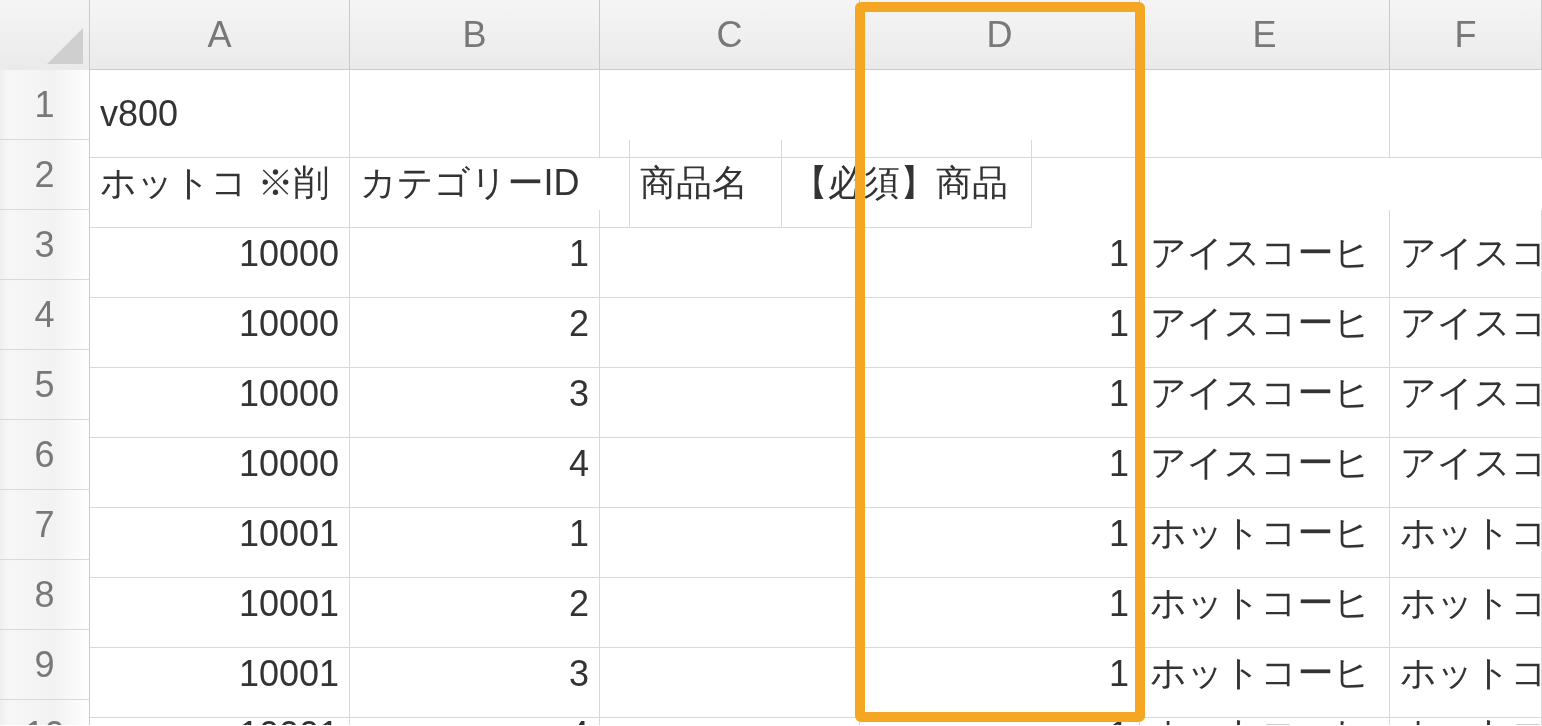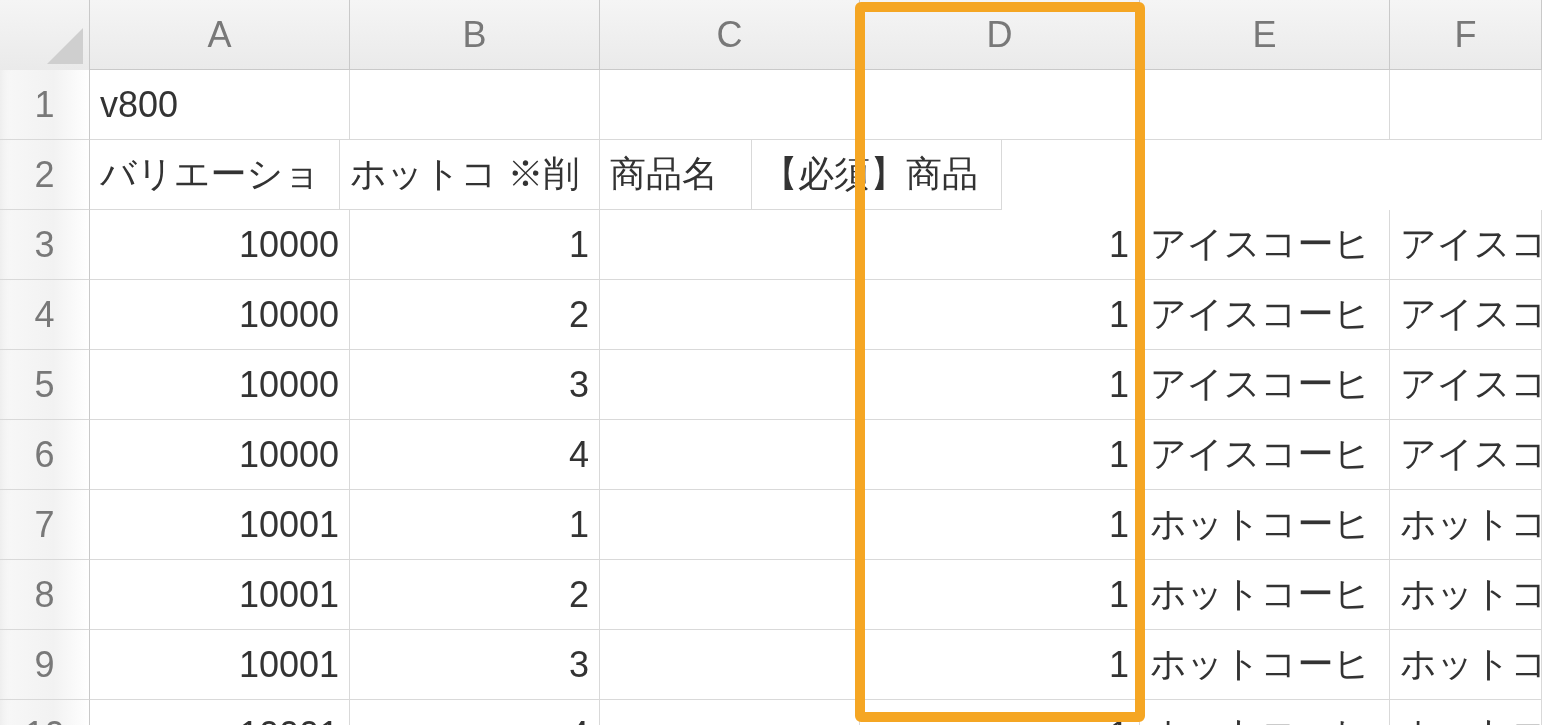--- a/index.html
+++ b/index.html
@@ -58,21 +58,21 @@
     border-right: 1px solid #c9c9c9;
     border-bottom: 1px solid #d9d9d9;
     color: #787878;
     font-size: 36px;
     display: flex;
     align-items: center;
     justify-content: center;
     user-select: none;
   }
   .cell {
-    height: 70px;
+    height: 88px;
     border-right: 1px solid #d9d9d9;
     border-bottom: 1px solid #d9d9d9;
     font-size: 36px;
     color: #333;
     padding: 0 10px;
     display: flex;
     align-items: center;
     white-space: nowrap;
     overflow: hidden;
   }
@@ -129,22 +129,22 @@
     <div class="cell txt cw-A">v800</div>
     <div class="cell txt cw-B"></div>
     <div class="cell txt cw-C"></div>
     <div class="cell txt cw-D"></div>
     <div class="cell txt cw-E"></div>
     <div class="cell txt cw-F"></div>
   </div>
 
   <div class="row">
     <div class="row-h">2</div>
-    <div class="cell txt cw-B">バリエーショ</div>
     <div class="cell txt cw-C">ホットコ ※削</div>
+    <div class="cell txt cw-D">カテゴリーID</div>
     <div class="cell txt cw-F">商品名</div>
     <div class="cell txt cw-E">【必須】商品</div>
   </div>
 
   <div class="row">
     <div class="row-h">3</div>
     <div class="cell num cw-A">10000</div>
     <div class="cell num cw-B">1</div>
     <div class="cell num cw-C"></div>
     <div class="cell num cw-D">1</div>

